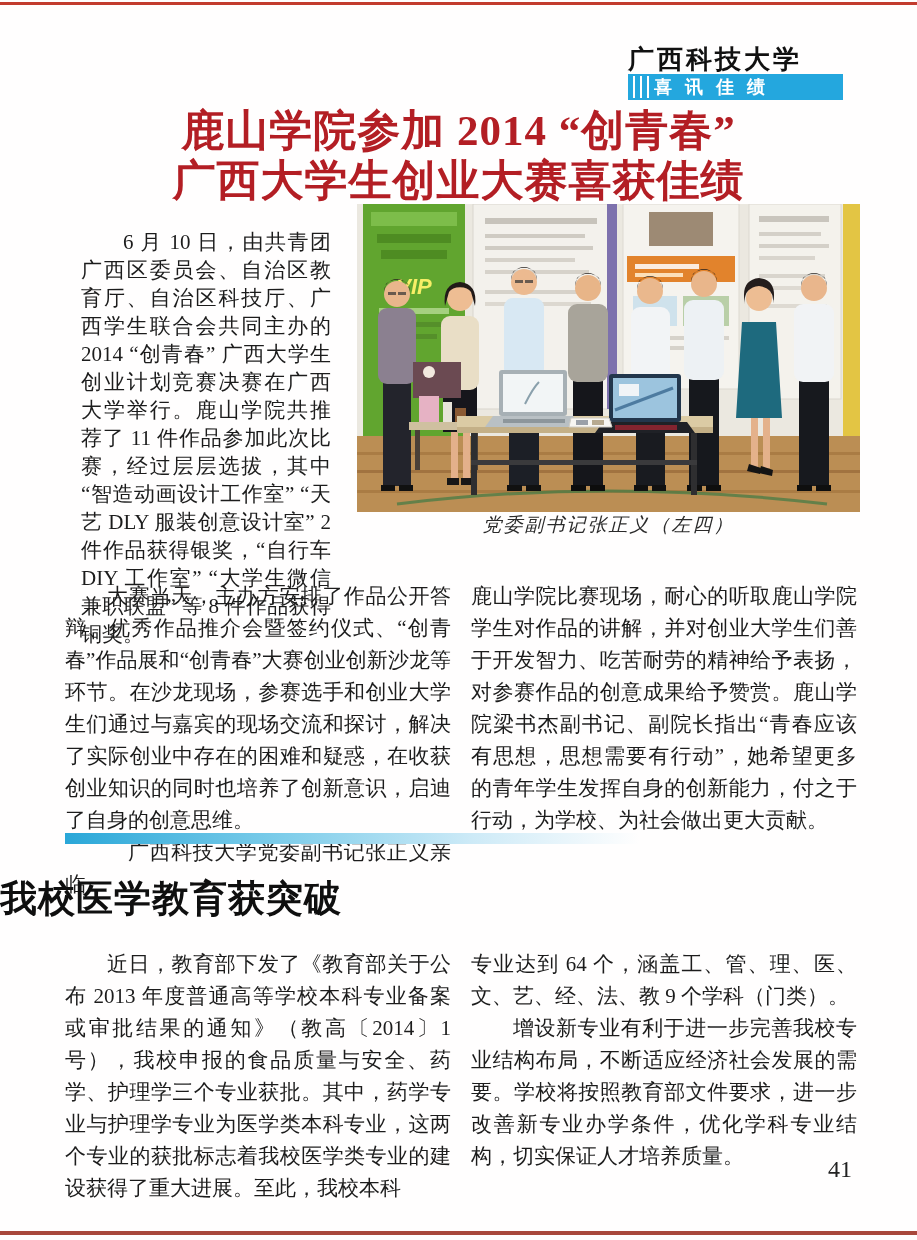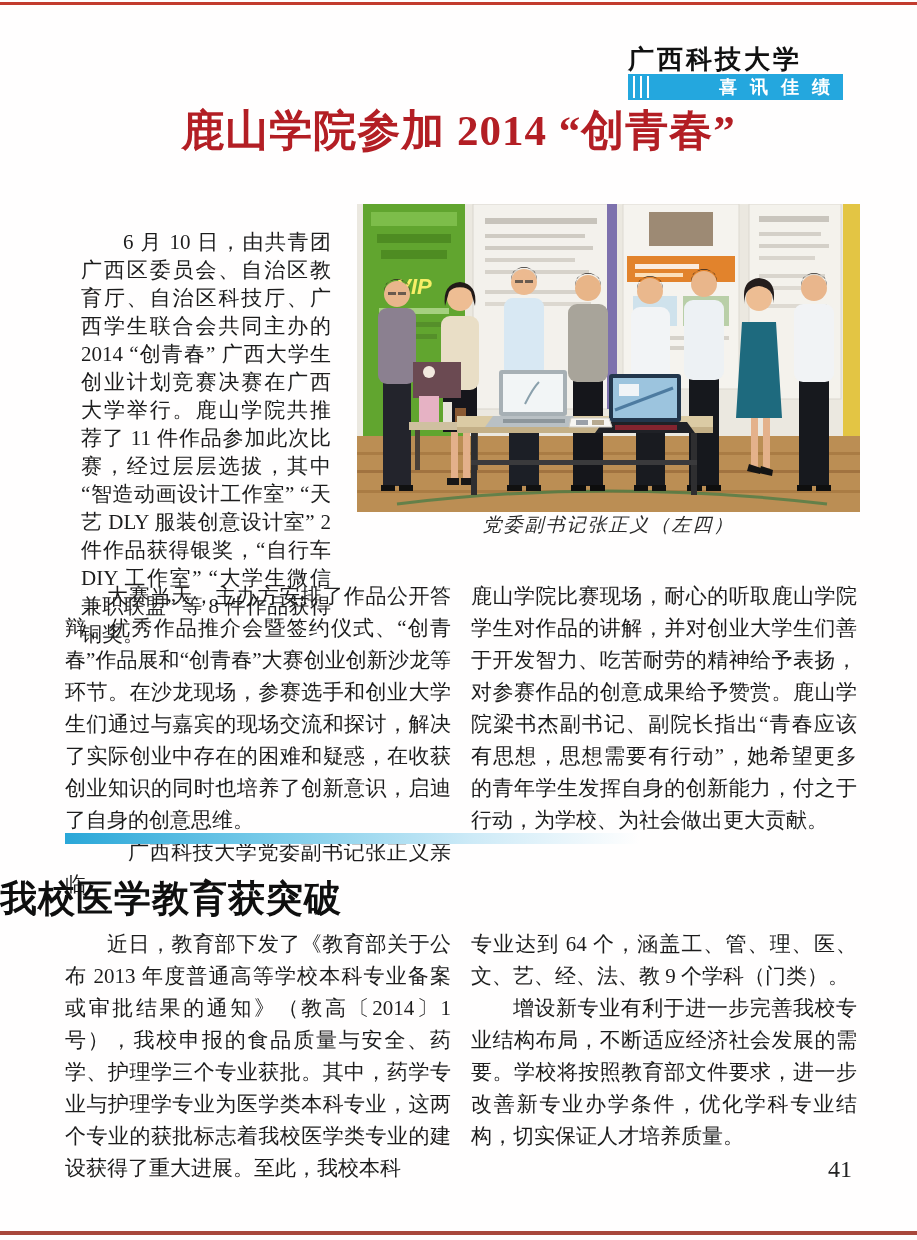--- a/index.html
+++ b/index.html
@@ -16,21 +16,21 @@
     font-family:"Liberation Sans",sans-serif;font-weight:bold;
     font-size:26px;letter-spacing:3px;color:#111;white-space:nowrap;
   }
   .banner{
     position:absolute;left:628px;top:74px;width:215px;height:26px;
     background:var(--banner-blue,#24a7de);display:flex;align-items:center;
   }
   .banner-stripes{position:absolute;left:5px;top:2px;bottom:2px;display:flex;gap:5px;}
   .banner-stripes i{display:block;width:2px;height:100%;background:#ffffff;}
   .banner-label{
-    flex:1;text-align:right;font-family:"Liberation Sans",sans-serif;
+    flex:1;text-align:left;font-family:"Liberation Sans",sans-serif;
     font-weight:bold;font-size:18px;color:#ffffff;letter-spacing:13px;
     padding-left:26px;white-space:nowrap;
   }
 
   .main-title{
     position:absolute;left:0;top:106px;width:100%;margin:0;
     text-align:center;color:var(--title-red,#b31e24);
     font-size:43px;line-height:50px;font-weight:bold;letter-spacing:1px;
   }
 
@@ -47,21 +47,21 @@
     font-size:19px;letter-spacing:2px;color:#2b2b2b;
   }
 
   .two-col{position:absolute;left:65px;width:792px;display:flex;gap:20px;
     font-size:21px;line-height:32px;text-align:justify;}
   .two-col .col{flex:1;min-width:0;}
   .two-col p{margin:0;text-indent:2em;}
   .two-col p.no-indent{text-indent:0;}
   .two-col p.indent-3{text-indent:3em;}
   .a1-bottom{top:580px;}
-  .a2-body{top:928px;}
+  .a2-body{top:948px;}
 
   .divider{
     position:absolute;left:65px;top:833px;width:625px;height:11px;
     background:linear-gradient(to right,var(--divider-blue,#2aa7d8) 0%,#7ecdea 35%,#cdeaf7 65%,rgba(255,255,255,0) 92%);
   }
 
   .sub-title{
     position:absolute;left:0;top:874px;width:100%;margin:0;text-align:left;
     font-size:37px;font-weight:bold;color:#0f0f0f;letter-spacing:1px;
   }
@@ -81,20 +81,21 @@
     <span class="banner-stripes">
         <i></i>
         <i></i>
         <i></i>
       </span>
     <span class="banner-label">喜讯佳绩</span>
   </div>
 
   <h1 class="main-title">
     <span>鹿山学院参加 2014 “创青春”</span><br>
+    <span>广西大学生创业大赛喜获佳绩</span>
   </h1>
 
   <div class="col-narrow">
     <p>6 月 10 日，由共青团广西区委员会、自治区教育厅、自治区科技厅、广西学生联合会共同主办的 2014 “创青春” 广西大学生创业计划竞赛决赛在广西大学举行。鹿山学院共推荐了 11 件作品参加此次比赛，经过层层选拔，其中 “智造动画设计工作室” “天艺 DLY 服装创意设计室” 2 件作品获得银奖，“自行车 DIY 工作室” “大学生微信兼职联盟” 等 8 件作品获得铜奖。</p>
   </div>
 
   <figure class="photo-fig">
     <svg width="503" height="308" viewBox="0 0 503 308" xmlns="http://www.w3.org/2000/svg">
 
       <rect x="0" y="0" width="503" height="242" fill="#ebe8e0"></rect>

